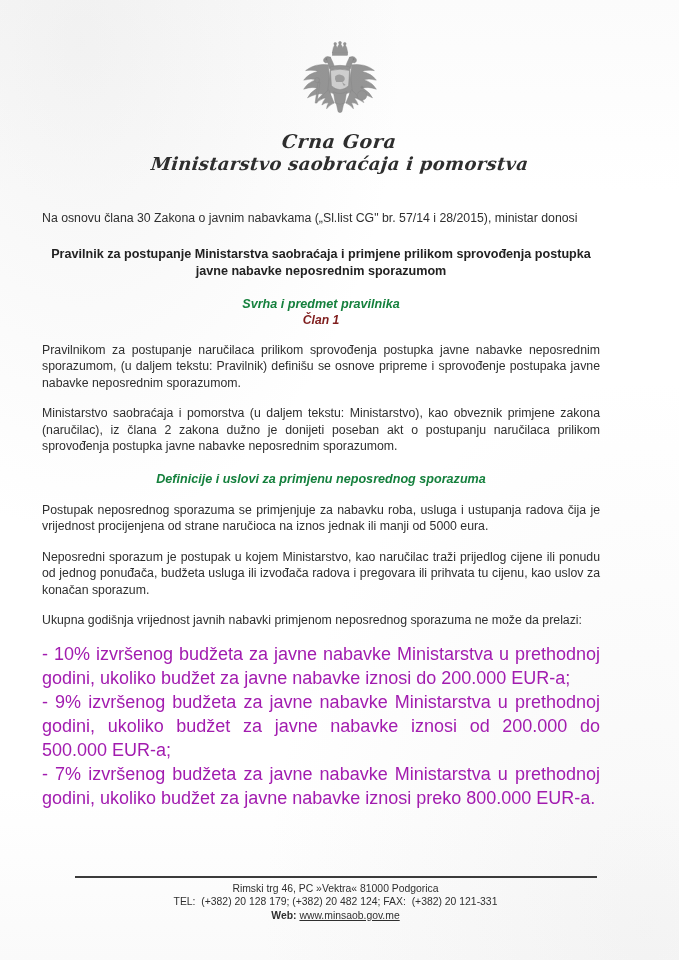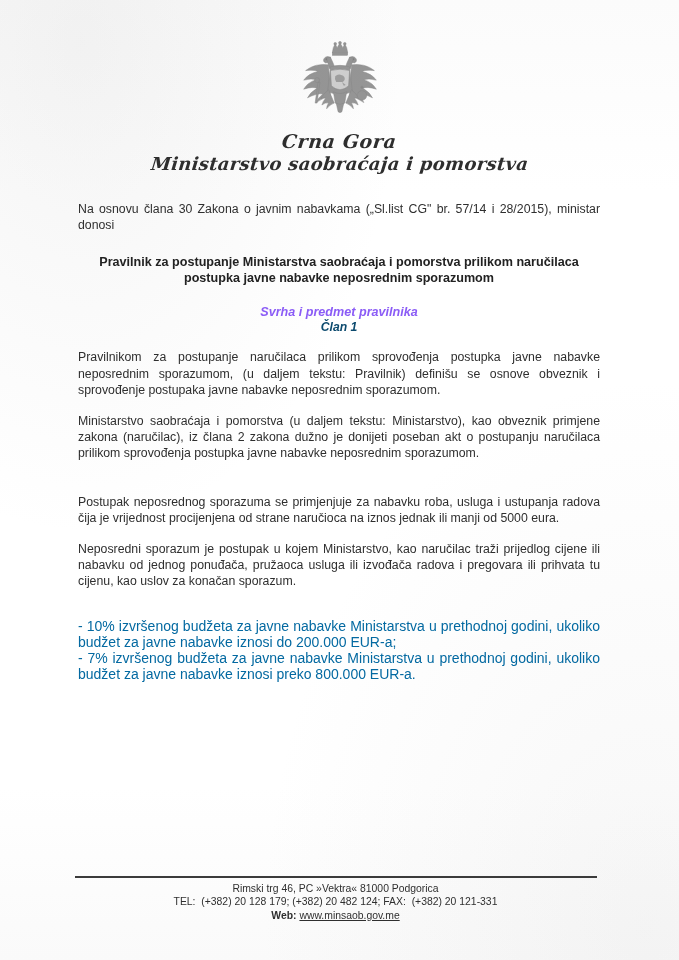--- a/index.html
+++ b/index.html
@@ -66,22 +66,22 @@
     letter-spacing: 0.3px;
     color: #2e2e2e;
     line-height: 1.15;
     margin-top: 2px;
     transform: skewX(-6deg);
     display: inline-block;
   }
 
   
   .body-area {
-    margin: 0 auto;
-    padding-left: 78px;
+    margin: 9px auto;
+    padding-left: 42px;
     padding-right: 79px;
     padding-top: 26px;
     box-sizing: border-box;
     width: 679px;
   }
   p.para {
     margin: 0;
     font-size: 12.3px;
     line-height: 16.4px;
     text-align: justify;
@@ -101,42 +101,42 @@
     line-height: 16.6px;
     color: #222222;
     margin: 0;
   }
   .section-head {
     text-align: center;
     font-size: 12.6px;
     font-weight: 700;
     font-style: italic;
     line-height: 15.6px;
-    color: #8b5cf6;
+    color: #15803d;
     margin: 0;
   }
   .article-no {
     text-align: center;
     font-size: 12.2px;
     font-weight: 700;
     font-style: italic;
     line-height: 15px;
-    color: #0c4a6e;
+    color: #7f1d1d;
     margin: 0;
   }
   ul.bullets {
     list-style: none;
     margin: 0;
     padding: 0;
   }
   ul.bullets li {
-    font-size: 14px;
-    line-height: 16px;
+    font-size: 18px;
+    line-height: 24px;
     text-align: justify;
-    color: #0369a1;
+    color: #a21caf;
     margin: 0;
   }
 
   
   .footer {
     position: absolute;
     left: 0;
     right: 8px;
     bottom: 38px;
     z-index: 3;
@@ -216,53 +216,56 @@
       <div><span class="org-country">Crna Gora</span></div>
       <div><span class="org-ministry">Ministarstvo saobraćaja i pomorstva</span></div>
     </div>
 
     <div class="body-area">
 
       <p class="para intro">Na osnovu člana 30 Zakona o javnim nabavkama („Sl.list CG" br. 57/14 i 28/2015), ministar donosi</p>
 
       <div class="spacer-20"></div>
 
-      <p class="doc-title">Pravilnik za postupanje Ministarstva saobraćaja i pomorstva prilikom naručilaca postupka javne nabavke neposrednim sporazumom</p>
+      <p class="doc-title">Pravilnik za postupanje Ministarstva saobraćaja i primjene prilikom sprovođenja postupka javne nabavke neposrednim sporazumom</p>
 
       <div class="spacer-18"></div>
 
       <p class="section-head">Svrha i predmet pravilnika</p>
       <p class="article-no">Član 1</p>
 
       <div class="spacer-14"></div>
 
-      <p class="para">Pravilnikom za postupanje naručilaca prilikom sprovođenja postupka javne nabavke neposrednim sporazumom, (u daljem tekstu: Pravilnik) definišu se osnove obveznik i sprovođenje postupaka javne nabavke neposrednim sporazumom.</p>
+      <p class="para">Pravilnikom za postupanje naručilaca prilikom sprovođenja postupka javne nabavke neposrednim sporazumom, (u daljem tekstu: Pravilnik) definišu se osnove pripreme i sprovođenje postupaka javne nabavke neposrednim sporazumom.</p>
 
       <div class="spacer-14"></div>
 
       <p class="para">Ministarstvo saobraćaja i pomorstva (u daljem tekstu: Ministarstvo), kao obveznik primjene zakona (naručilac), iz člana 2 zakona dužno je donijeti poseban akt o postupanju naručilaca prilikom sprovođenja postupka javne nabavke neposrednim sporazumom.</p>
 
       <div class="spacer-18"></div>
 
+      <p class="section-head">Definicije i uslovi za primjenu neposrednog sporazuma</p>
 
       <div class="spacer-14"></div>
 
       <p class="para">Postupak neposrednog sporazuma se primjenjuje za nabavku roba, usluga i ustupanja radova čija je vrijednost procijenjena od strane naručioca na iznos jednak ili manji od 5000 eura.</p>
 
       <div class="spacer-14"></div>
 
-      <p class="para">Neposredni sporazum je postupak u kojem Ministarstvo, kao naručilac traži prijedlog cijene ili nabavku od jednog ponuđača, pružaoca usluga ili izvođača radova i pregovara ili prihvata tu cijenu, kao uslov za konačan sporazum.</p>
-
-      <div class="spacer-14"></div>
-
+      <p class="para">Neposredni sporazum je postupak u kojem Ministarstvo, kao naručilac traži prijedlog cijene ili ponudu od jednog ponuđača, budžeta usluga ili izvođača radova i pregovara ili prihvata tu cijenu, kao uslov za konačan sporazum.</p>
+
+      <div class="spacer-14"></div>
+
+      <p class="para">Ukupna godišnja vrijednost javnih nabavki primjenom neposrednog sporazuma ne može da prelazi:</p>
 
       <div class="spacer-14"></div>
 
       <ul class="bullets">
         <li>- 10% izvršenog budžeta za javne nabavke Ministarstva u prethodnoj godini, ukoliko budžet za javne nabavke iznosi do 200.000 EUR-a;</li>
+        <li>- 9% izvršenog budžeta za javne nabavke Ministarstva u prethodnoj godini, ukoliko budžet za javne nabavke iznosi od 200.000 do 500.000 EUR-a;</li>
         <li>- 7% izvršenog budžeta za javne nabavke Ministarstva u prethodnoj godini, ukoliko budžet za javne nabavke iznosi preko 800.000 EUR-a.</li>
       </ul>
 
     </div>
   </div>
 
   <div class="footer">
     <div class="footer-rule"></div>
     <div class="footer-line">Rimski trg 46, PC »Vektra« 81000 Podgorica</div>
     <div class="footer-line bold-mix">

